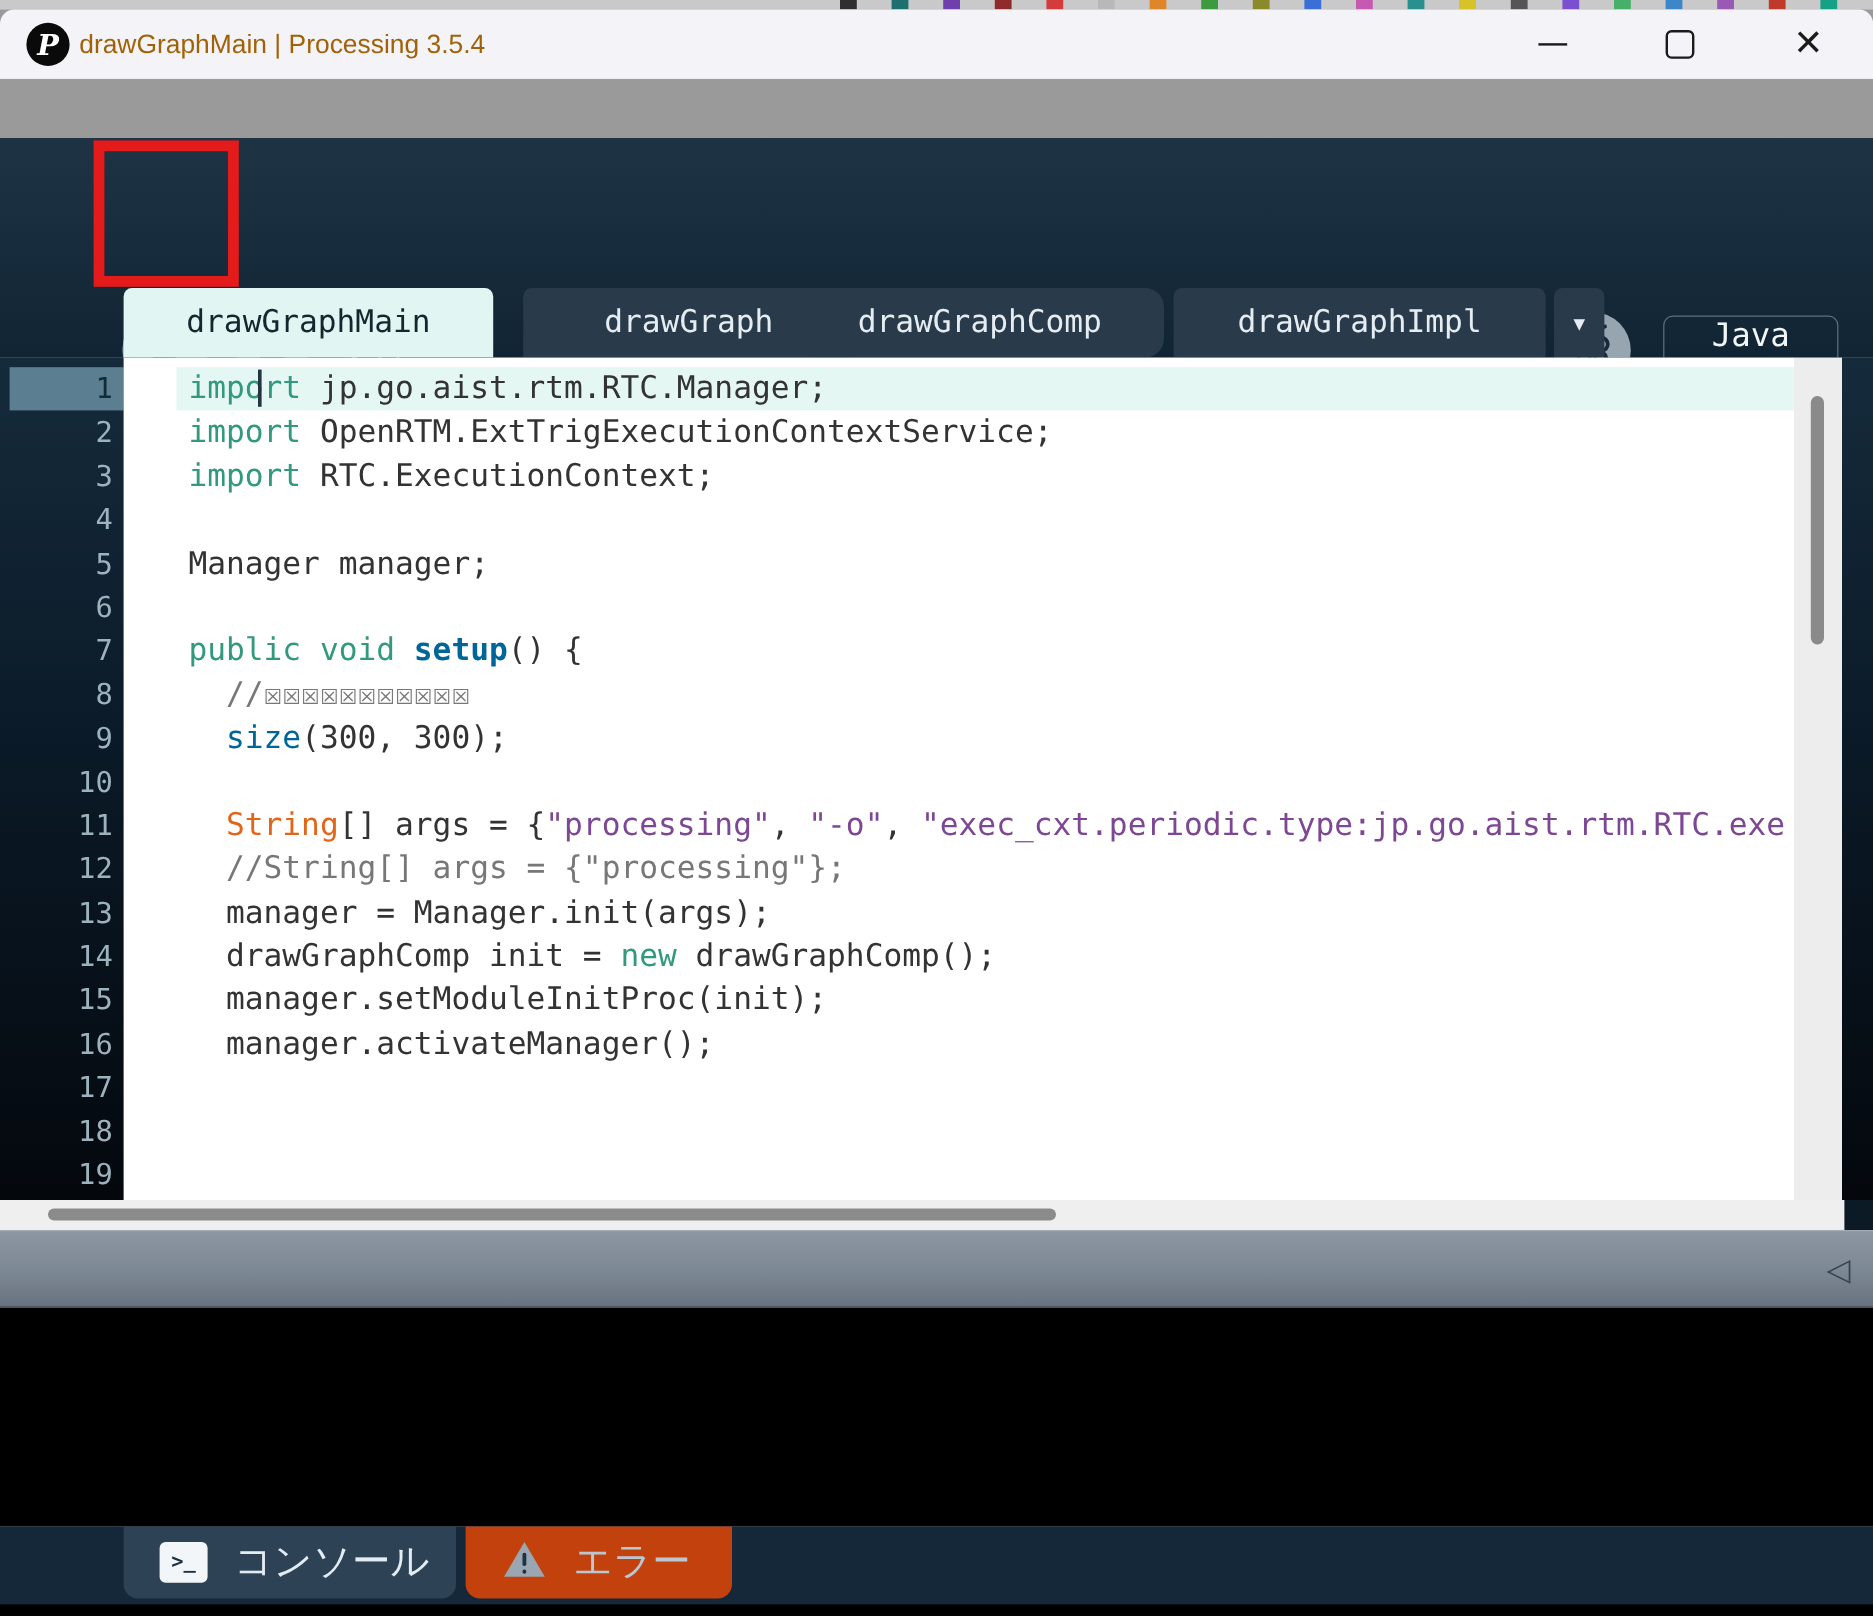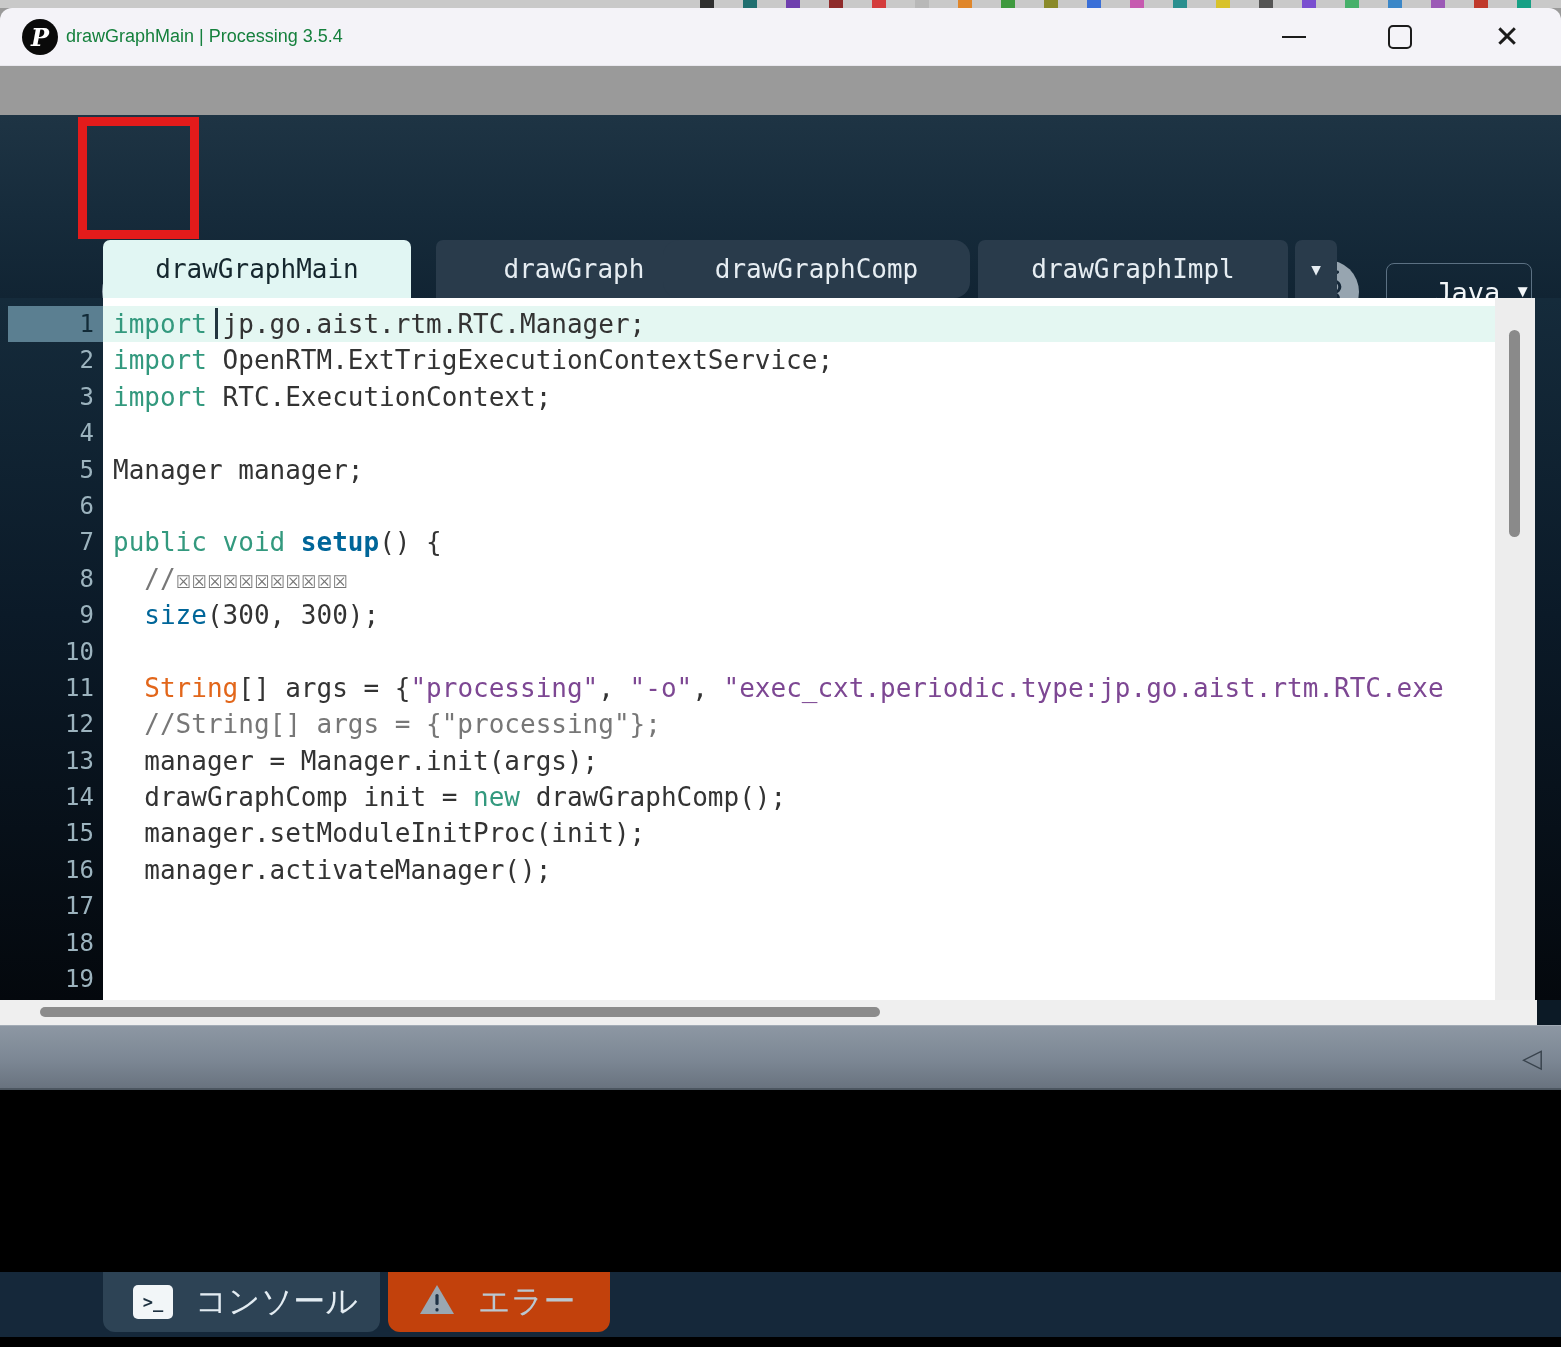--- a/index.html
+++ b/index.html
@@ -10,21 +10,21 @@
   #top-strip{position:absolute;left:0;top:0;width:1561px;height:8px;background:#c9c9c9;overflow:hidden;}
   #top-strip .blk{position:absolute;top:0;width:14px;height:8px;}
 
   
   #titlebar{position:absolute;left:0;top:8px;width:1561px;height:57px;background:#f4f3f8;
             border-radius:12px 12px 0 0;border-bottom:1px solid #e9e8ee;}
   #logo{position:absolute;left:22px;top:11px;width:36px;height:36px;border-radius:50%;
         background:#0a0a0a;color:#fff;display:flex;align-items:center;justify-content:center;
         font-family:"DejaVu Serif",serif;font-weight:bold;font-size:24px;font-style:italic;}
   #win-title{position:absolute;left:66px;top:0;height:57px;display:flex;align-items:center;
-             font-size:18px;color:#15803d;}
+             font-size:22px;color:#a16207;}
   .winctl{position:absolute;top:0;width:64px;height:57px;display:flex;align-items:center;justify-content:center;}
   #btn-min{left:1262px;} #btn-max{left:1368px;} #btn-close{left:1475px;}
   #btn-min .bar{width:24px;height:0;border-top:2.6px solid #1b1b1b;}
   #btn-max .sq{width:20px;height:20px;border:2.6px solid #1b1b1b;border-radius:5px;}
   #btn-close .x{font-size:30px;color:#1b1b1b;line-height:1;}
 
   
   #menubar{position:absolute;left:0;top:65px;width:1561px;height:50px;background:#ffffff;
            display:flex;align-items:center;gap:24px;padding-left:12px;box-sizing:border-box;}
   .menu-item{font-size:21px;color:#1d1d1d;white-space:nowrap;}
@@ -35,21 +35,21 @@
   .tool-circle{position:absolute;border-radius:50%;background:#97a5b0;
                display:flex;align-items:center;justify-content:center;}
   #run-btn{left:102px;top:141px;width:71px;height:71px;}
   #run-btn .g{color:#16293a;font-size:33px;line-height:1;margin-left:5px;font-family:"DejaVu Sans",sans-serif;}
   #stop-btn{left:197px;top:147px;width:60px;height:60px;}
   #stop-btn .g{color:#16293a;font-size:27px;line-height:1;font-family:"DejaVu Sans",sans-serif;}
   #run-label{position:absolute;left:280px;top:158px;font-size:30px;color:#f2f6f8;}
   #debug-btn{left:1295px;top:145px;width:64px;height:64px;}
   #mode-select{position:absolute;left:1386px;top:148px;width:146px;height:58px;
                border:1.6px solid #5c7183;border-radius:8px;box-sizing:border-box;
-               display:flex;align-items:center;justify-content:flex-end;gap:14px;color:#f2f6f8;}
+               display:flex;align-items:center;justify-content:space-between;gap:14px;color:#f2f6f8;flex-direction:column;}
   #mode-select .lbl{font-size:27px;font-family:"DejaVu Sans Mono",monospace;}
   #mode-select .car{font-size:17px;}
 
   
   #highlight-box{position:absolute;left:78px;top:117px;width:121px;height:122px;
                  border:9px solid #e31b1b;box-sizing:border-box;z-index:50;}
 
   
   #tabs{position:absolute;left:0;top:240px;width:1561px;height:58px;}
   .tab{position:absolute;top:0;height:58px;border-radius:7px 7px 0 0;
@@ -61,21 +61,21 @@
   
   #editor-band{position:absolute;left:0;top:298px;width:1561px;height:702px;
                background:linear-gradient(180deg,#152b3b 0%,#0b1a28 45%,#04080d 100%);}
   #gutter{position:absolute;left:8px;top:0;width:95px;height:702px;padding-top:8px;box-sizing:border-box;}
   .gnum{height:36.4px;line-height:36.4px;text-align:right;padding-right:9px;
         font-family:"DejaVu Sans Mono",monospace;font-size:24px;color:#9cb3be;}
   .gnum.cur{background:#5b7f91;color:#122b38;}
   #code{position:absolute;left:103px;top:0;width:1392px;height:702px;background:#ffffff;
         padding-top:8px;box-sizing:border-box;overflow:hidden;}
   .cline{height:36.4px;line-height:36.4px;white-space:pre;padding-left:10px;
-         font-family:"DejaVu Sans Mono",monospace;font-size:26px;color:#333;}
+         font-family:"DejaVu Sans Mono",monospace;font-size:26px;color:#333;margin-left:44px;}
   .cline.cur{background:#e4f7f2;}
   .kw{color:var(--c-kw);} .fn{color:var(--c-fn);} .fnb{color:var(--c-fn);font-weight:bold;}
   .typ{color:var(--c-typ);} .str{color:var(--c-str);} .cm{color:var(--c-cm);} .pl{color:#333;}
   #caret{position:absolute;left:112px;top:10px;width:2.5px;height:31px;background:#233640;}
   #vscroll{position:absolute;left:1495px;top:0;width:40px;height:702px;background:#ededed;}
   #vthumb{position:absolute;left:14px;top:32px;width:11px;height:207px;background:#8a8a8a;border-radius:6px;}
 
   
   #hscroll{position:absolute;left:0;top:1000px;width:1561px;height:25px;background:#efefef;}
   #hthumb{position:absolute;left:40px;top:7px;width:840px;height:10px;background:#8b8b8b;border-radius:5px;}

